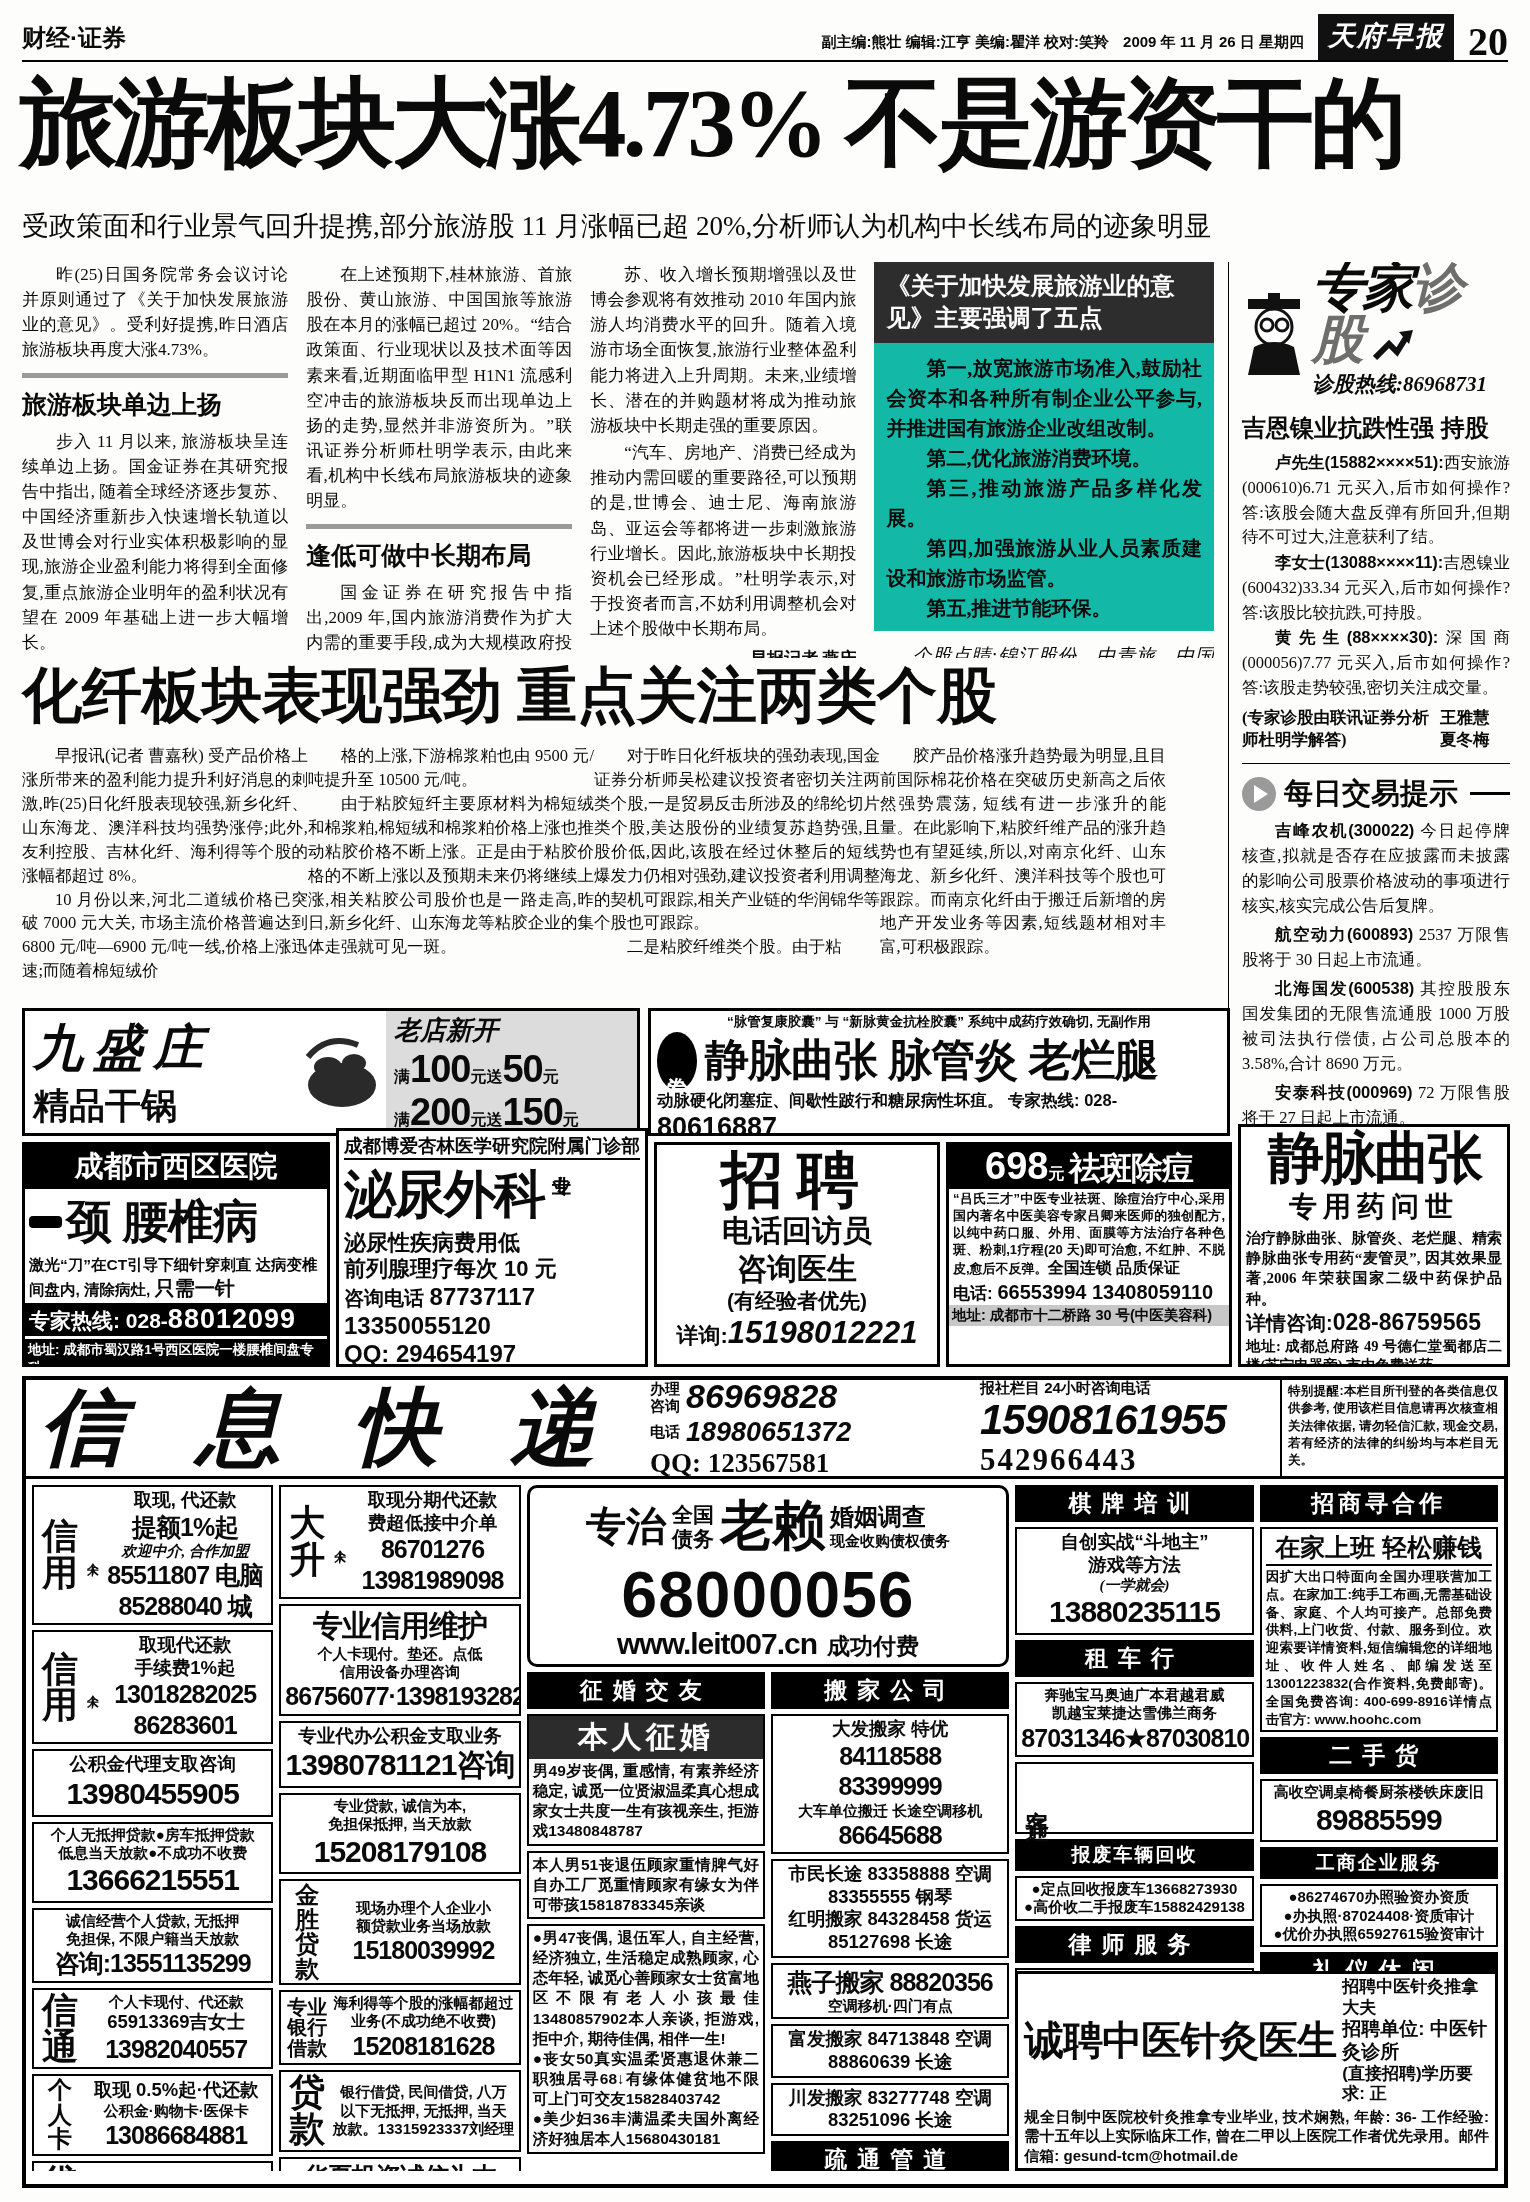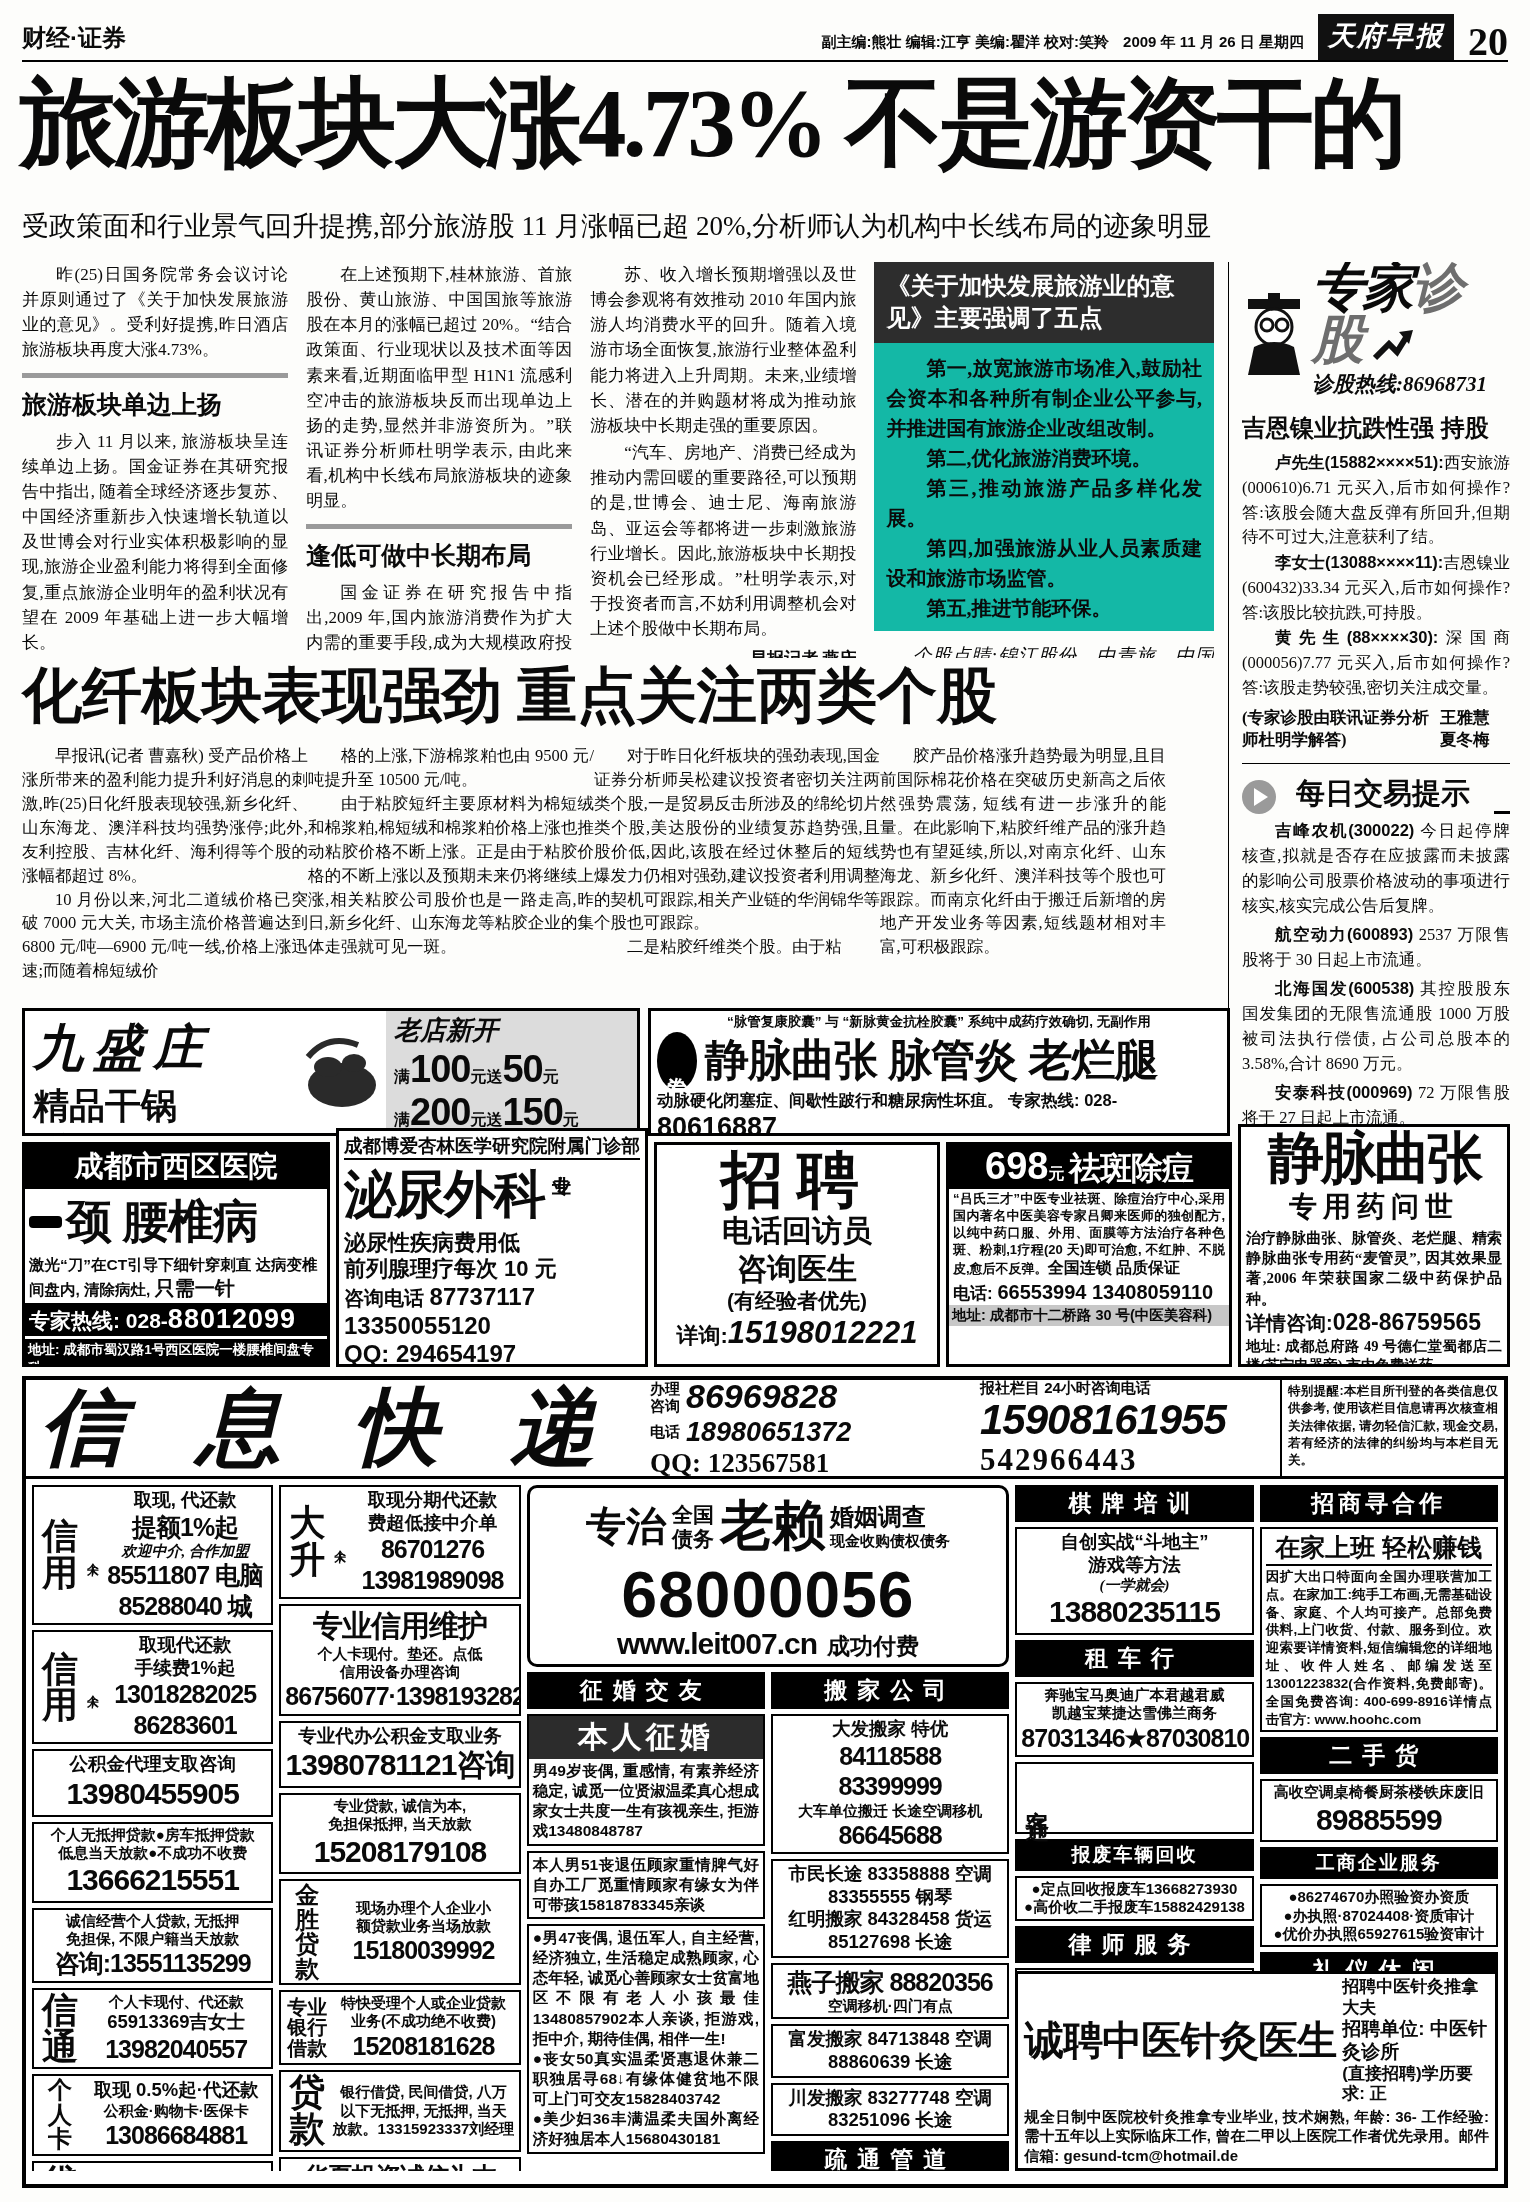--- a/index.html
+++ b/index.html
@@ -34,21 +34,21 @@
   .sidebar{position:absolute;top:262px;left:1242px;width:268px;height:866px;overflow:hidden;}
   .expert-logo{display:flex;align-items:center;gap:6px;}
   .expert-words{font-size:52px;font-weight:bold;font-style:italic;letter-spacing:-2px;line-height:1;}
   .expert-gray{color:#6e6e6e;}
   .hotline{font-size:21px;font-weight:bold;font-style:italic;margin:4px 0 8px;}
   .expert-head{font-size:24px;font-weight:bold;font-family:"Liberation Sans",sans-serif;margin:6px 0;}
   .qa p{font-size:16.5px;line-height:1.5;text-align:justify;text-indent:2em;margin:0;}
   .qa b{font-family:"Liberation Sans",sans-serif;}
   .expert-credit{display:flex;justify-content:space-between;font-size:16.5px;font-weight:bold;margin-top:6px;}
   .tips-divider{border-top:1px solid #000;margin:12px 0 10px;}
-  .tips-title{display:flex;align-items:flex-end;gap:20px;font-size:29px;font-weight:bold;
+  .tips-title{display:flex;align-items:center;gap:8px;font-size:29px;font-weight:bold;
               font-family:"Liberation Sans",sans-serif;}
   .play{width:34px;height:34px;border-radius:50%;background:#9a9a9a;position:relative;flex:none;}
   .play::after{content:"";position:absolute;left:12px;top:8px;border-left:14px solid #fff;
                border-top:9px solid transparent;border-bottom:9px solid transparent;}
   .tips-rule{flex:1;height:3px;background:#000;margin-left:4px;}
   .tips p{font-size:16.5px;line-height:1.52;text-align:justify;text-indent:2em;margin:4px 0 0;}
   .tips b{font-family:"Liberation Sans",sans-serif;}
   
   .headline2{position:absolute;top:656px;left:22px;width:1192px;font-size:60px;font-weight:bold;
              letter-spacing:0;white-space:nowrap;}
@@ -507,21 +507,21 @@
             <span class="cbig" style="font-size:24px;">金胜贷款</span>
             <div class="clines">
               <div class="ln m">现场办理个人企业小</div>
               <div class="ln m">额贷款业务当场放款</div>
               <div class="ln xl">15180039992</div>
             </div>
           </div>
         <div class="cad cad-flex">
             <span class="cbig" style="font-size:20px;">专业银行借款</span>
             <div class="clines">
-              <div class="ln m">特快受理个人或企业贷款</div>
+              <div class="ln m">海利得等个股的涨幅都超过</div>
               <div class="ln m">业务(不成功绝不收费)</div>
               <div class="ln xl">15208181628</div>
             </div>
           </div>
         <div class="cad cad-flex">
             <span class="cbig">贷款</span>
             <div class="clines">
               <div class="ln m">银行借贷, 民间借贷, 八万</div>
               <div class="ln m">以下无抵押, 无抵押, 当天</div>
               <div class="ln m">放款。13315923337刘经理</div>

